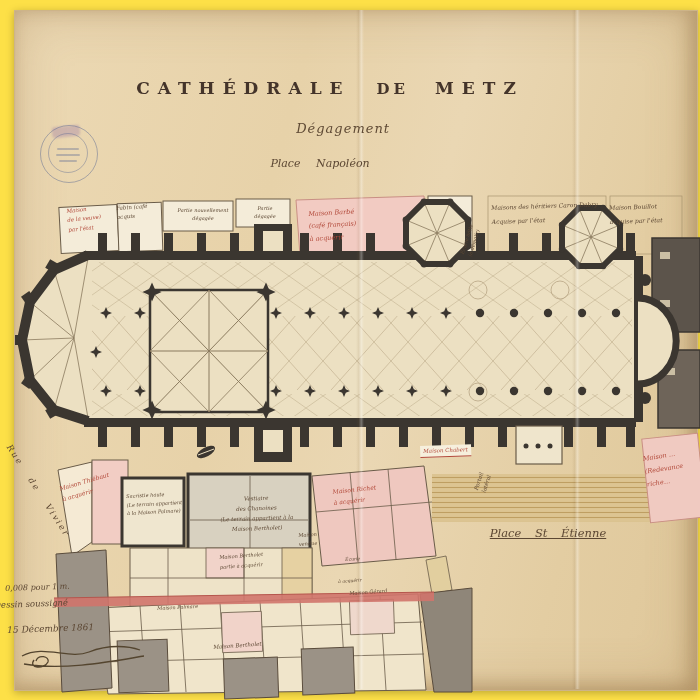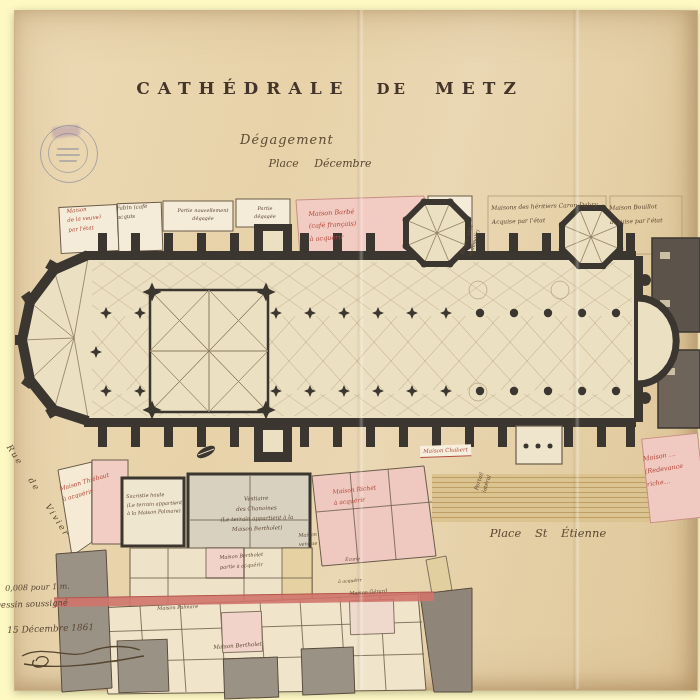--- a/index.html
+++ b/index.html
@@ -1,16 +1,16 @@
 <!DOCTYPE html>
 <html><head>
 <meta charset="utf-8">
 <style>
   html,body{margin:0;padding:0;}
-  .stage{position:relative;width:700px;height:700px;background:#fef9c3;overflow:hidden;
+  .stage{position:relative;width:700px;height:700px;background:#fde047;overflow:hidden;
          font-family:"DejaVu Serif",serif;}
   .paper{position:absolute;left:14px;top:10px;width:682px;height:679px;
          background:linear-gradient(105deg,#ecd9b4 0%,#e7d2a9 35%,#ead7b3 55%,#e3cda2 80%,#dfc79a 100%);
          box-shadow:0 2px 8px rgba(0,0,0,.25), inset 0 0 50px rgba(150,110,60,.30), inset -10px 0 16px rgba(120,85,45,.22), inset 0 -8px 14px rgba(140,100,55,.18);
          border:1px solid #cdb488;}
   .crease{position:absolute;top:10px;height:679px;width:8px;z-index:4;pointer-events:none;
           background:linear-gradient(90deg,transparent,rgba(120,90,50,.10),rgba(255,255,255,.30),transparent);}
   svg.plan{position:absolute;left:0;top:0;z-index:2;}
   .lbl{position:absolute;z-index:5;font-family:"DejaVu Serif",serif;font-style:italic;
        white-space:pre-line;color:#5c4733;transform-origin:0 0;line-height:1.6;}
@@ -263,22 +263,22 @@
     <div class="tline" style="top:22px;width:22px;"></div>
     <div class="tline" style="top:28px;width:24px;left:15px;"></div>
     <div class="tline" style="top:34px;width:18px;left:18px;"></div>
   </div>
 
   <div class="title-row">
     <span class="title-big">CATHÉDRALE</span>
     <span class="title-small">DE</span>
     <span class="title-big">METZ</span>
   </div>
-  <div class="lbl" style="left:240px;top:130px;width:150px;text-align:left;font-size:13px;letter-spacing:1px;color:#5f4a35;">Dégagement</div>
-  <div class="lbl" style="left:245px;top:155px;width:150px;text-align:center;font-size:11px;word-spacing:12px;">Place Décembre</div>
+  <div class="lbl" style="left:240px;top:119px;width:150px;text-align:right;font-size:13px;letter-spacing:1px;color:#5f4a35;">Dégagement</div>
+  <div class="lbl" style="left:245px;top:155px;width:150px;text-align:center;font-size:11px;word-spacing:12px;">Place Napoléon</div>
 
   <div class="lbl red" style="left:66px;top:207px;width:56px;font-size:5.5px;transform:rotate(-6deg);line-height:1.7;">Maison
 de la veuve)
 par l'état</div>
   <div class="lbl" style="left:116px;top:204px;width:46px;font-size:5.5px;transform:rotate(-4deg);">Fabin (café
 acquis</div>
   <div class="lbl" style="left:167px;top:206px;width:72px;font-size:5px;text-align:center;">Partie nouvellement
 dégagée</div>
   <div class="lbl" style="left:244px;top:204px;width:42px;font-size:5px;text-align:center;">Partie
 dégagée</div>
@@ -311,21 +311,21 @@
   <div class="lbl" style="left:298px;top:531px;width:52px;font-size:5px;transform:rotate(-4deg);line-height:1.8;">Maison
 vendue</div>
   <div class="lbl" style="left:345px;top:556px;width:32px;font-size:4.5px;transform:rotate(-4deg);">Écurie</div>
   <div class="lbl" style="left:338px;top:578px;width:42px;font-size:4.5px;transform:rotate(-4deg);">à acquérir</div>
   <div class="lbl" style="left:157px;top:604px;width:72px;font-size:5px;transform:rotate(-3deg);">Maison Palmare</div>
   <div class="lbl" style="left:213px;top:643px;width:82px;font-size:5.5px;transform:rotate(-4deg);">Maison Bertholet</div>
   <div class="lbl" style="left:349px;top:589px;width:60px;font-size:5px;transform:rotate(-4deg);">Maison Gérard</div>
   <div class="lbl red" style="left:642px;top:453px;width:72px;font-size:6.5px;transform:rotate(-9deg);line-height:2;">Maison …
 (Redevance
 riche…</div>
-  <div class="lbl" style="left:478px;top:524px;width:140px;text-align:center;font-size:11.5px;word-spacing:10px;">Place St Étienne</div>
+  <div class="lbl" style="left:478px;top:524px;width:140px;text-align:center;font-size:11.5px;word-spacing:10px;text-decoration:underline;">Place St Étienne</div>
 
   <div class="lbl" style="left:5px;top:583px;font-size:8px;transform:rotate(-2deg);white-space:nowrap;">0,008 pour 1 m.</div>
   <div class="lbl" style="left:-6px;top:599px;font-size:8.5px;transform:rotate(-2deg);white-space:nowrap;">Dessin soussigné</div>
   <div class="lbl" style="left:7px;top:623px;font-size:9px;transform:rotate(-2deg);white-space:nowrap;">15 Décembre 1861</div>
   <svg class="sig" width="140" height="44">
     <path d="M8,22 C30,10 55,26 75,18 S115,12 126,16 M20,26 C14,34 30,36 34,28 C36,22 24,20 22,27 M10,30 C50,37 100,27 130,22" stroke="#54452f" stroke-width="1.3" fill="none"></path>
   </svg>
 </div>
 
 </body></html>

